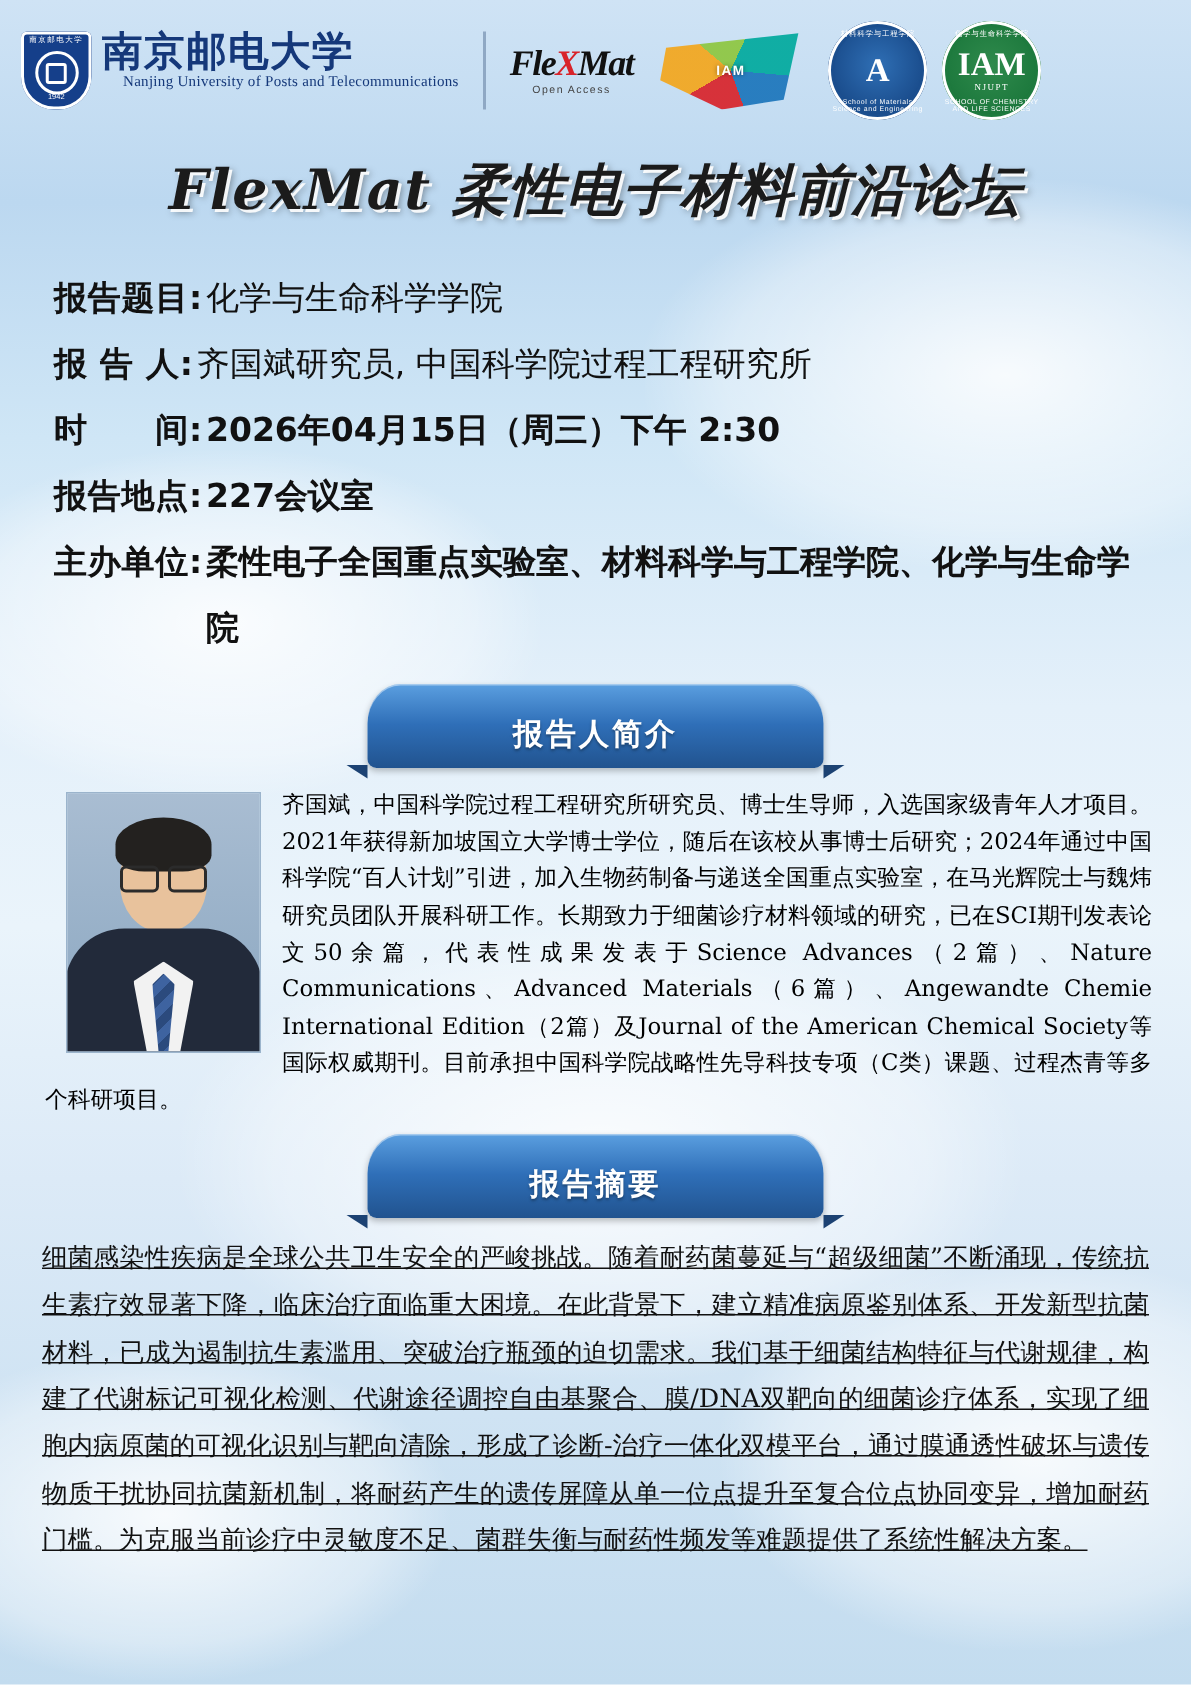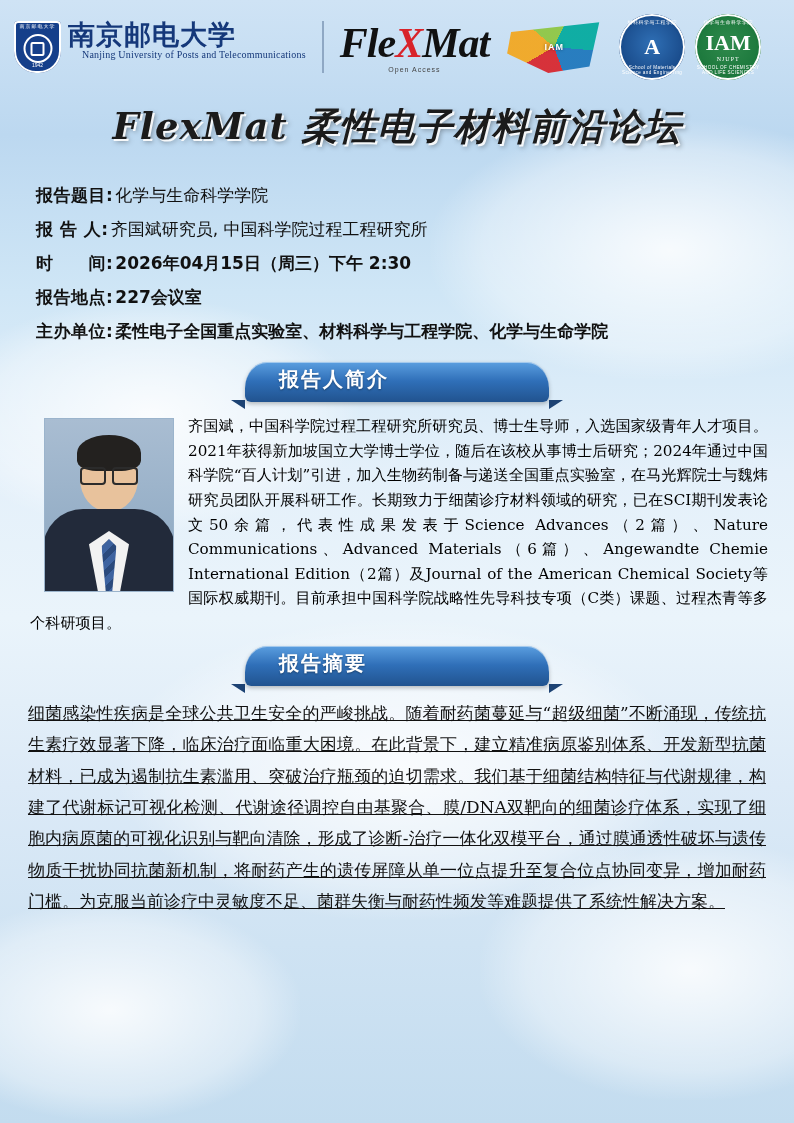--- a/index.html
+++ b/index.html
@@ -117,21 +117,21 @@
     flex: none;
   }
   .flexmat-logo {
     display: flex;
     flex-direction: column;
     align-items: center;
     flex: none;
   }
   .flexmat-word {
     font-family: "Liberation Serif", serif;
-    font-size: 42px;
+    font-size: 24px;
     font-weight: bold;
     font-style: italic;
     color: #111;
     letter-spacing: -1px;
     line-height: 1;
     white-space: nowrap;
   }
   .flexmat-word .x {
     color: #d8232a;
   }
@@ -231,22 +231,22 @@
     white-space: nowrap;
   }
 
   
   .info {
     padding: 0 36px;
     margin-bottom: 14px;
   }
   .info-row {
     display: flex;
-    align-items: flex-end;
-    font-size: 17px;
+    align-items: flex-start;
+    font-size: 22px;
     color: #111;
     line-height: 2.0;
     font-family: "DejaVu Sans", sans-serif;
   }
   .info-label {
     font-weight: bold;
     white-space: nowrap;
     letter-spacing: 0.5px;
   }
   .info-value {
@@ -258,22 +258,22 @@
   }
 
   
   .banner-wrap {
     display: flex;
     justify-content: center;
     margin: 10px 0 12px 0;
   }
   .banner {
     min-width: 236px;
-    padding: 4px 34px 9px 34px;
-    text-align: left;
+    padding: 20px 34px 9px 34px;
+    text-align: center;
     color: #fff;
     font-size: 20px;
     font-weight: bold;
     font-family: "DejaVu Sans", sans-serif;
     letter-spacing: 2px;
     background: linear-gradient(180deg, #5b9fe0 0%, #2f6fb8 48%, #21538f 100%);
     border-radius: 22px 22px 6px 6px / 26px 26px 6px 6px;
     box-shadow: 0 2px 4px rgba(0,0,0,0.25), inset 0 1px 0 rgba(255,255,255,0.45);
     text-shadow: 0 1px 2px rgba(0,0,0,0.35);
     position: relative;

